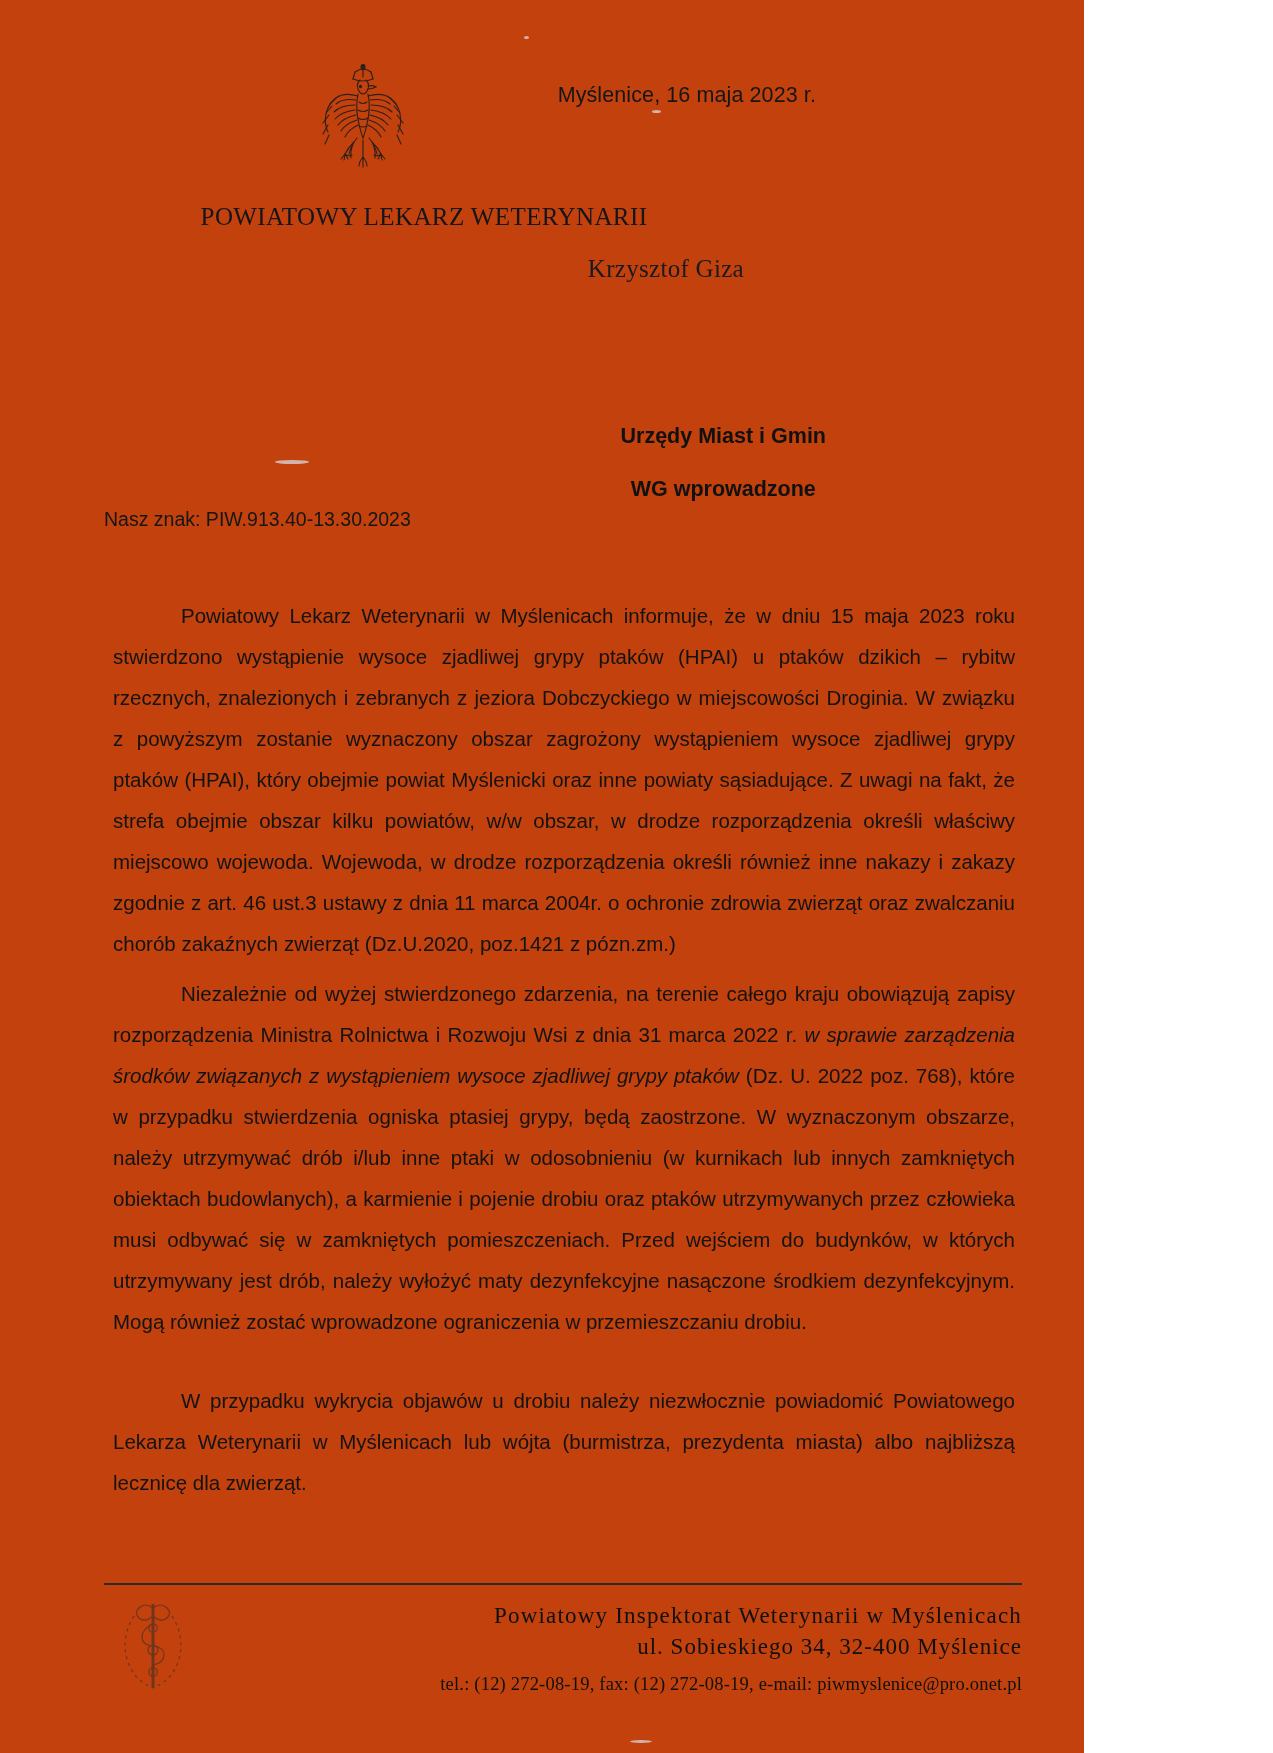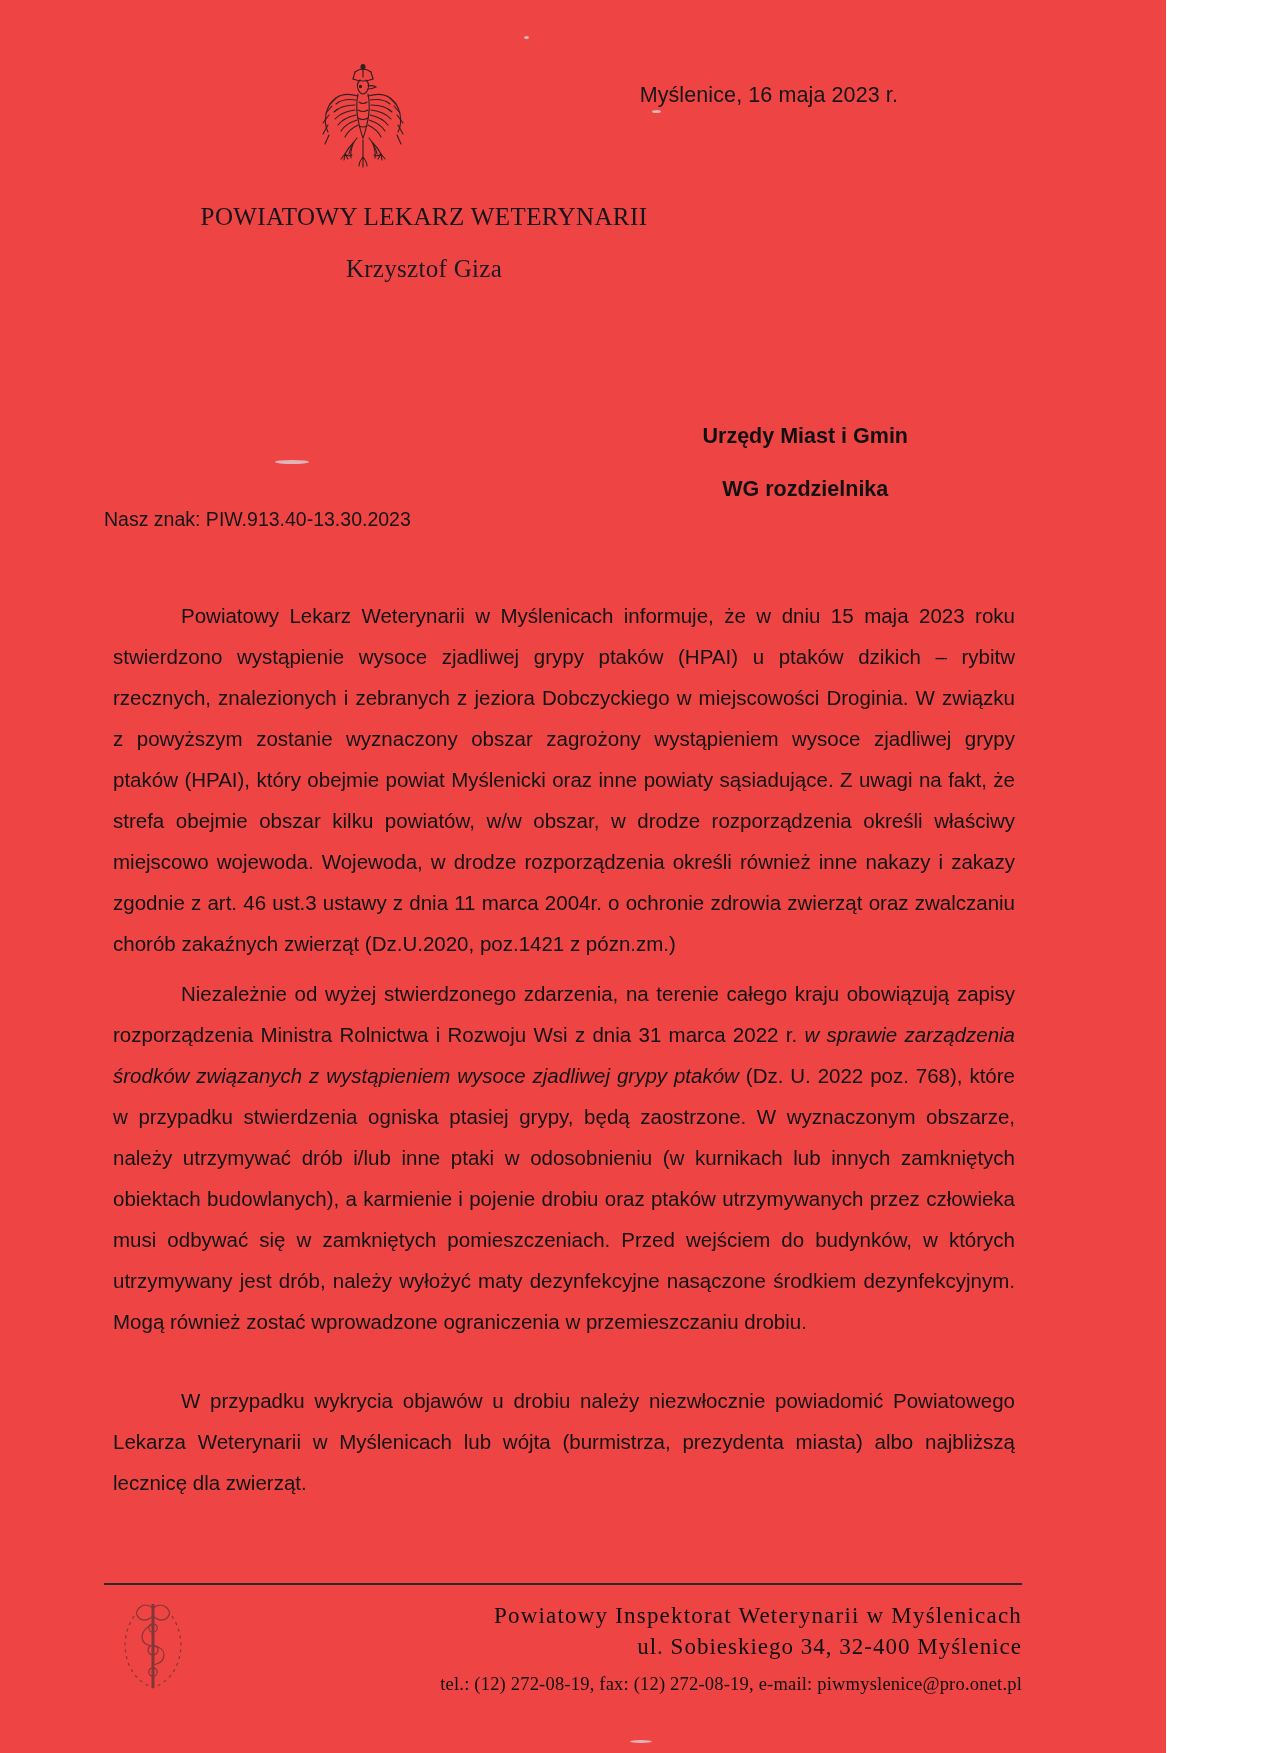--- a/index.html
+++ b/index.html
@@ -2,23 +2,23 @@
 <html><head>
 <meta charset="utf-8">
 <style>
   html, body {
     margin: 0;
     padding: 0;
     background: #ffffff;
   }
   .page {
     position: relative;
-    width: 1166px;
+    width: 1084px;
     height: 1753px;
-    background: #ef4444;
+    background: #c2410c;
     overflow: hidden;
     font-family: "Liberation Sans", sans-serif;
     color: #111111;
   }
 
   
   .date-line {
     position: absolute;
     top: 83px;
     right: 268px;
@@ -62,20 +62,21 @@
     color: #15151c;
     line-height: 1.32;
   }
   .lh-sub div { white-space: nowrap; }
   .lh-name {
     font-family: "Liberation Serif", serif;
     font-size: 25px;
     color: #1a1a22;
     margin-top: 22px;
     letter-spacing: 0.3px;
+    text-align: right;
   }
 
   
   .addressee {
     position: absolute;
     top: 400px;
     right: 258px;
     text-align: center;
     font-size: 21.5px;
     font-weight: bold;
@@ -219,21 +220,21 @@
 
   <div class="letterhead">
     <div class="lh-sub">
       <div>POWIATOWY LEKARZ WETERYNARII</div>
     </div>
     <div class="lh-name">Krzysztof Giza</div>
   </div>
 
   <div class="addressee">
     <div>Urzędy Miast i Gmin</div>
-    <div>WG rozdzielnika</div>
+    <div>WG wprowadzone</div>
   </div>
 
   <div class="ref">Nasz znak: PIW.913.40-13.30.2023</div>
 
   <div class="body">
     <p class="indent"><span>Powiatowy Lekarz Weterynarii w Myślenicach informuje, że w dniu 15 maja 2023 roku stwierdzono wystąpienie wysoce zjadliwej grypy ptaków (HPAI) u ptaków dzikich – rybitw rzecznych, znalezionych i zebranych z jeziora Dobczyckiego w miejscowości Droginia. W związku z powyższym zostanie wyznaczony obszar zagrożony wystąpieniem wysoce zjadliwej grypy ptaków (HPAI), który obejmie powiat Myślenicki oraz inne powiaty sąsiadujące. Z uwagi na fakt, że strefa obejmie obszar kilku powiatów, w/w obszar, w drodze rozporządzenia określi właściwy miejscowo wojewoda. Wojewoda, w drodze rozporządzenia określi również inne nakazy i zakazy zgodnie z art. 46 ust.3 ustawy z dnia 11 marca 2004r. o ochronie zdrowia zwierząt oraz zwalczaniu chorób zakaźnych zwierząt (Dz.U.2020, poz.1421 z pózn.zm.)</span></p>
     <p class="indent"><span>Niezależnie od wyżej stwierdzonego zdarzenia, na terenie całego kraju  obowiązują  zapisy rozporządzenia Ministra Rolnictwa i Rozwoju Wsi z dnia 31 marca 2022 r. </span><i>w sprawie zarządzenia środków związanych z wystąpieniem wysoce zjadliwej grypy ptaków</i><span> (Dz. U. 2022 poz. 768), które w przypadku stwierdzenia ogniska ptasiej grypy, będą zaostrzone. W wyznaczonym obszarze, należy utrzymywać drób i/lub inne ptaki w odosobnieniu (w kurnikach lub innych zamkniętych obiektach budowlanych), a karmienie i  pojenie  drobiu  oraz  ptaków  utrzymywanych  przez  człowieka  musi  odbywać  się  w  zamkniętych pomieszczeniach. Przed wejściem do budynków, w których utrzymywany jest drób, należy wyłożyć maty dezynfekcyjne nasączone środkiem dezynfekcyjnym. Mogą również zostać wprowadzone ograniczenia w przemieszczaniu drobiu.</span></p>
     <p class="indent gap"><span>W przypadku wykrycia objawów u drobiu należy niezwłocznie powiadomić Powiatowego Lekarza Weterynarii w Myślenicach lub wójta (burmistrza, prezydenta miasta) albo najbliższą lecznicę dla zwierząt.</span></p>
   </div>
 

